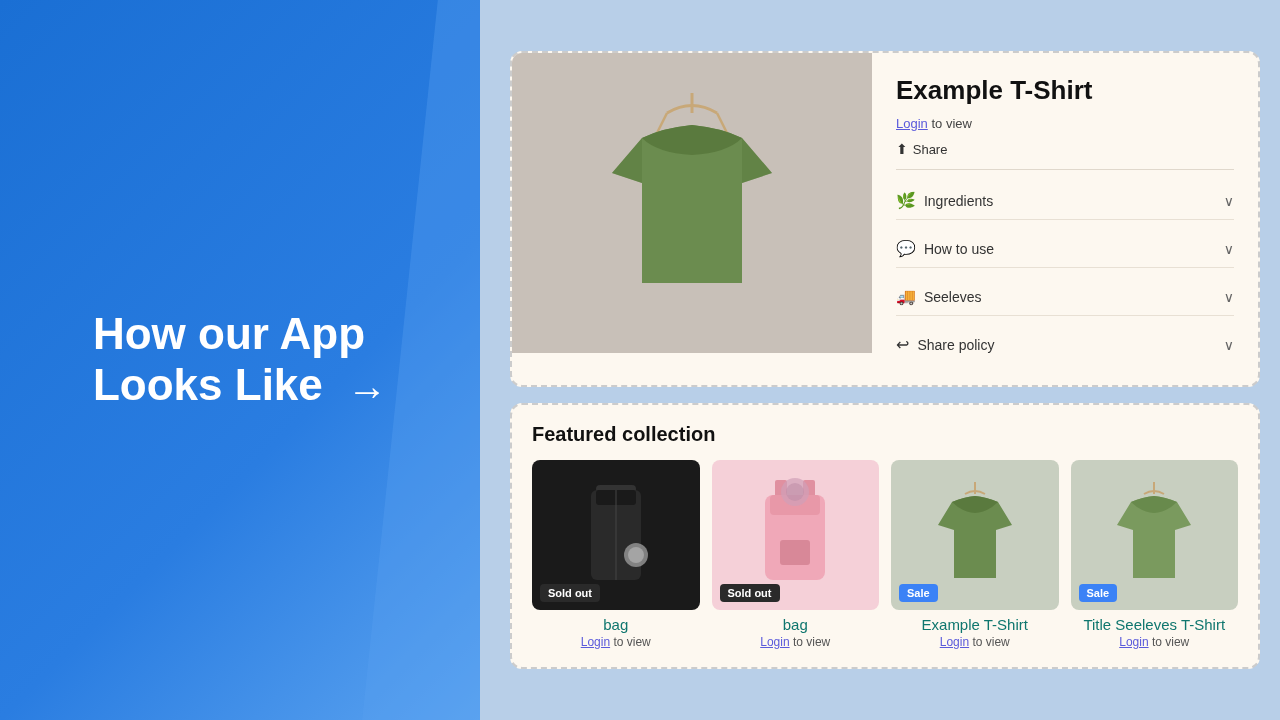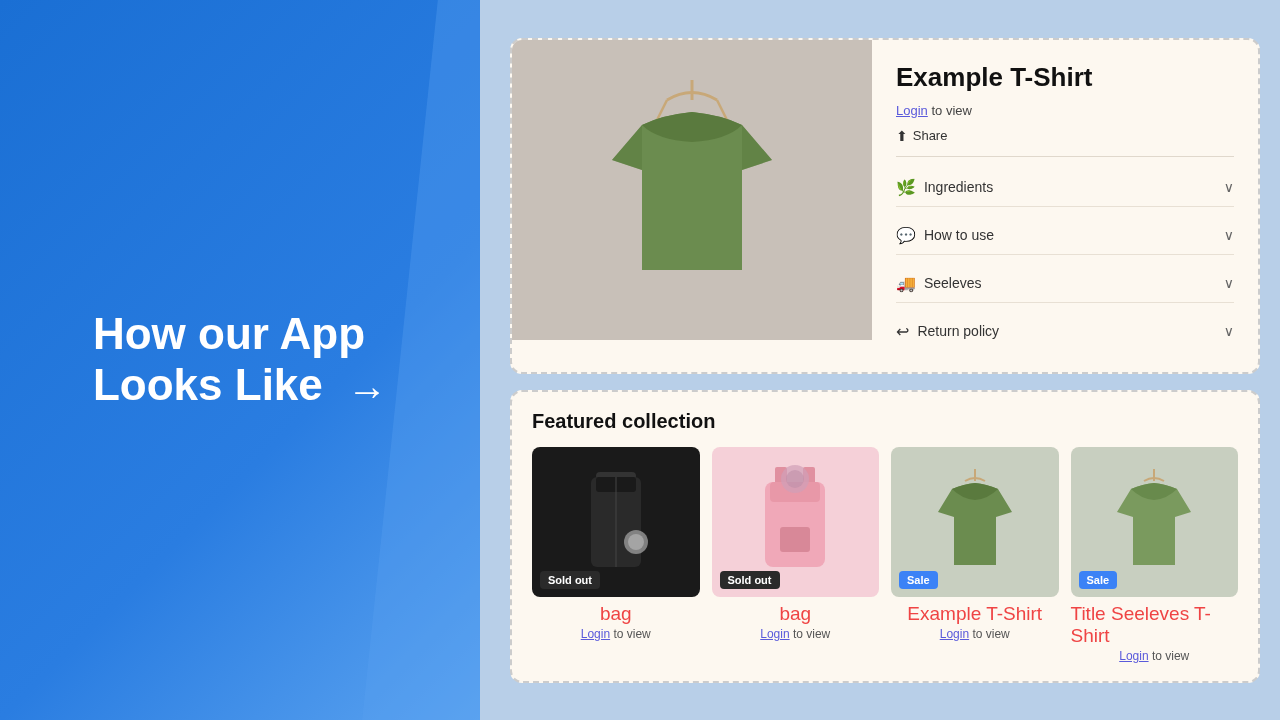--- a/index.html
+++ b/index.html
@@ -229,23 +229,23 @@
       left: 8px;
       padding: 3px 8px;
       border-radius: 4px;
       font-size: 11px;
       font-weight: 600;
       color: white;
     }
     .badge-soldout { background: #2a2a2a; }
     .badge-sale { background: #3b82f6; }
     .thumb-name {
-      font-size: 19px;
+      font-size: 15px;
       font-weight: 500;
-      color: #ef4444;
+      color: #0f766e;
       margin-top: 6px;
     }
     .thumb-login {
       font-size: 12px;
       color: #555;
       margin-top: 2px;
     }
     .thumb-login .login-link {
       color: #5a5adb;
       text-decoration: underline;
@@ -318,21 +318,21 @@
       <div class="accordion-item">
         <div class="accordion-left">
           <span class="accordion-icon">🚚</span>
           <span>Seeleves</span>
         </div>
         <span class="chevron">∨</span>
       </div>
       <div class="accordion-item">
         <div class="accordion-left">
           <span class="accordion-icon">↩</span>
-          <span>Return policy</span>
+          <span>Share policy</span>
         </div>
         <span class="chevron">∨</span>
       </div>
     </div>
   </div>
 
   <div class="featured-card">
     <div class="featured-title">Featured collection</div>
     <div class="products-grid">
 

